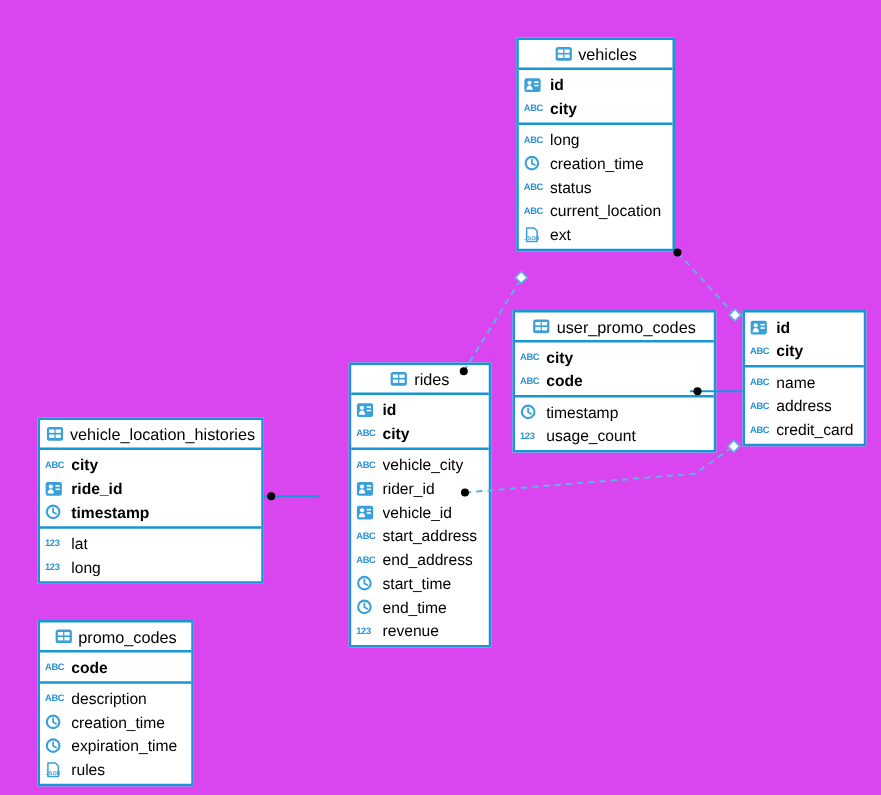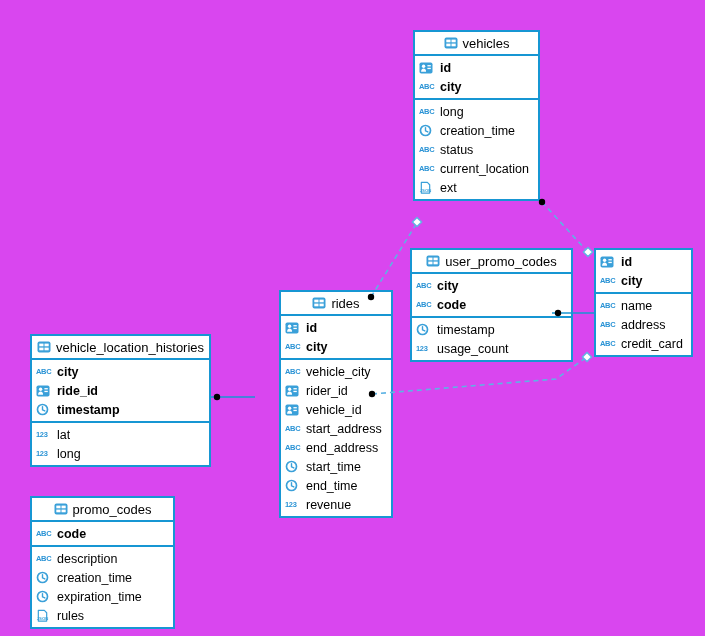--- a/index.html
+++ b/index.html
@@ -345,21 +345,21 @@
             <span class="field-name">lat</span>
           </div>
           <div class="field-row">
             <span class="icon">
               <span class="type-text">123</span>
             </span>
             <span class="field-name">long</span>
           </div>
         </div>
       </div>
-      <div class="table-node" style="left: 30px; top: 496px; width: 145px;">
+      <div class="table-node" style="left: 30px; top: 496px; width: 125px;">
         <div class="table-header">
           <span class="icon" style="width:14px;min-width:14px">
             <svg width="14" height="12" viewBox="0 0 14 12">
               <rect x="0.5" y="0.5" width="13" height="11" rx="2" fill="#3aa0d9"></rect>
               <rect x="2.3" y="2.6" width="4.2" height="2.7" fill="#fff"></rect>
               <rect x="7.5" y="2.6" width="4.2" height="2.7" fill="#fff"></rect>
               <rect x="2.3" y="6.6" width="4.2" height="2.7" fill="#fff"></rect>
               <rect x="7.5" y="6.6" width="4.2" height="2.7" fill="#fff"></rect>
             </svg>
           </span>

